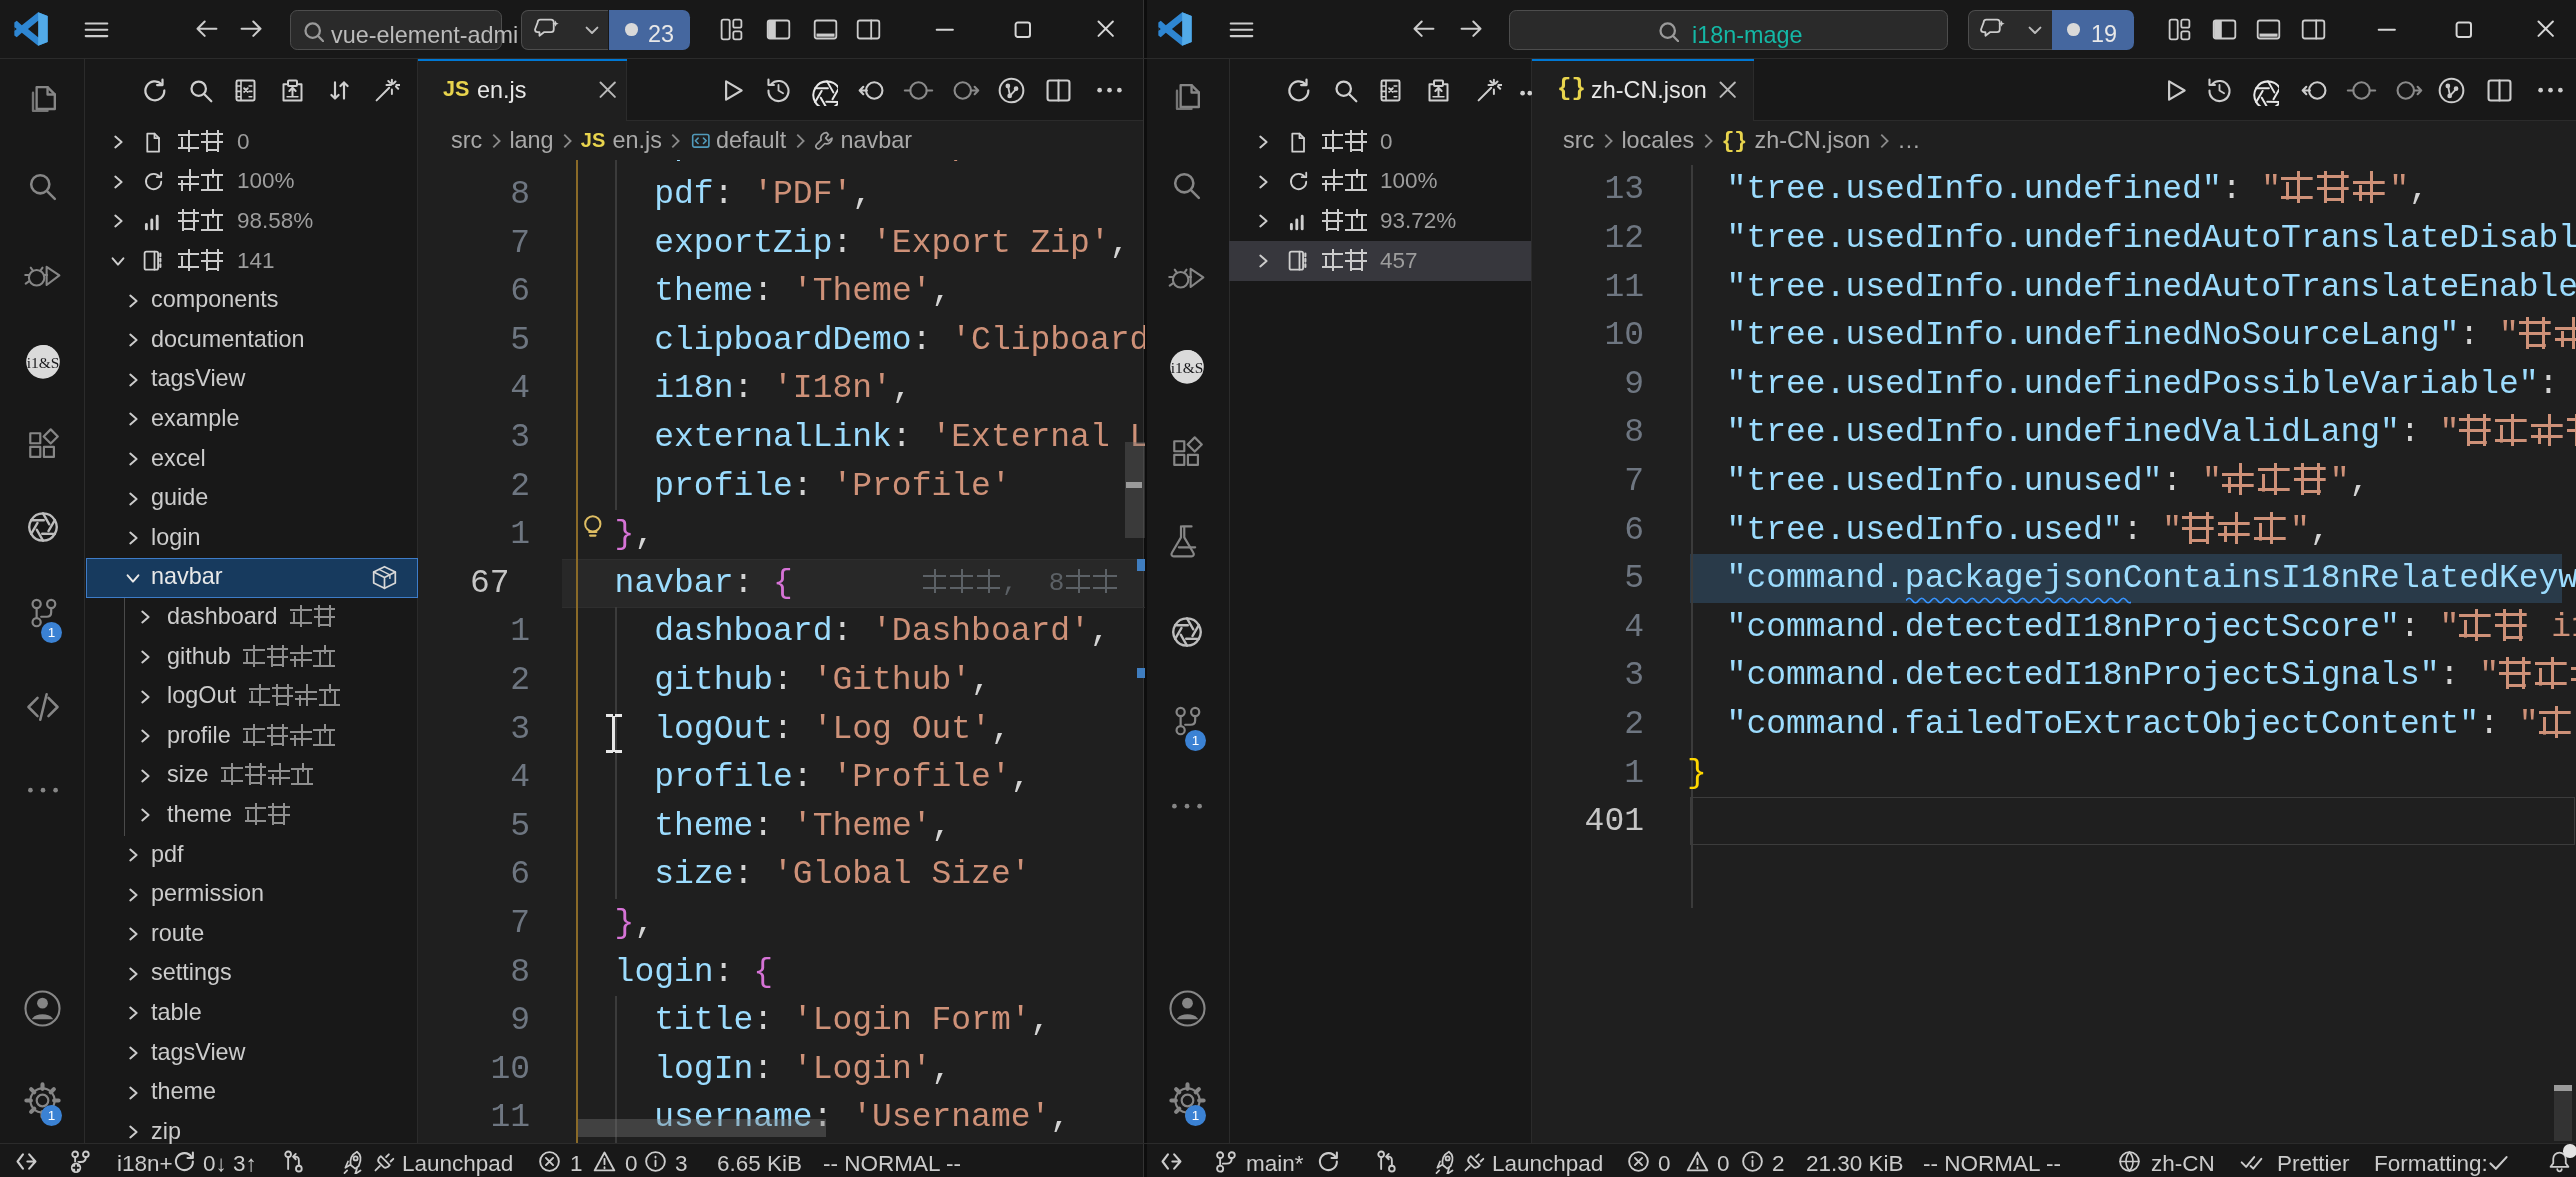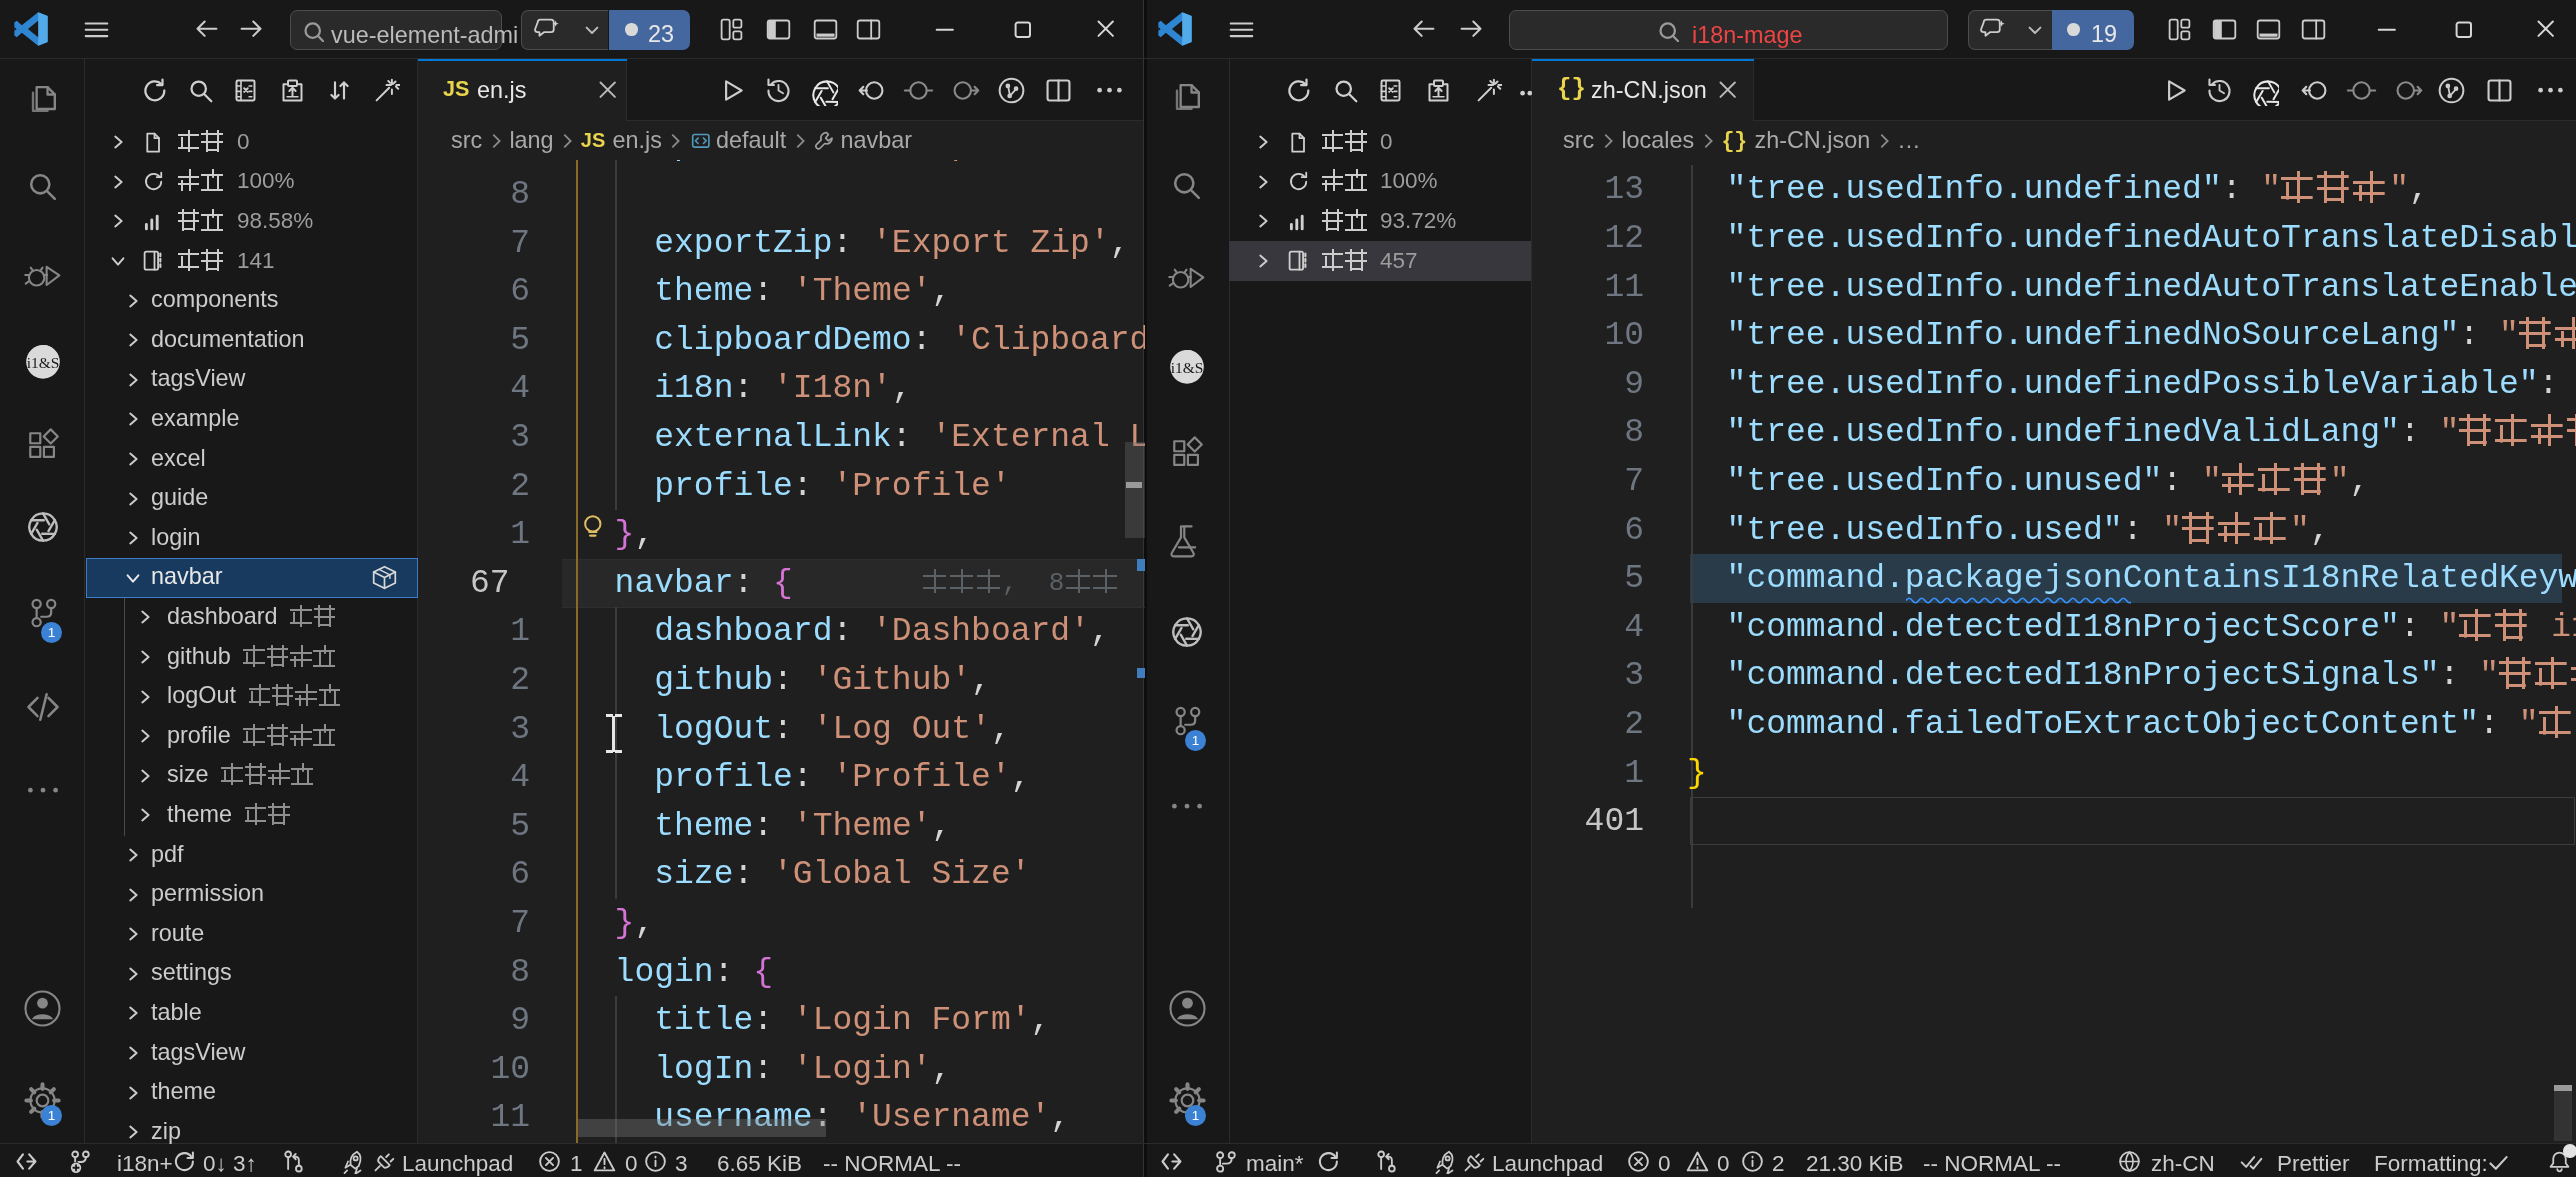--- a/index.html
+++ b/index.html
@@ -142,21 +142,21 @@
       <path d="M4 13 H25 M17 5 l8 8 -8 8"></path>
     </svg>
   </div>
 <div class="ab" style="left:1509px;top:10px;width:439px;height:40px;background:#2a2a2a;border:0.9px solid #4d4d4d;border-radius:7.2px;overflow:hidden"></div>
 <div class="ab" style="left:1656px;top:19px">
     <svg width="23.4" height="23.4" viewBox="0 0 26 26" fill="none" stroke="#9a9a9a" stroke-width="2.5" stroke-linecap="round" stroke-linejoin="round" style="display:block">
       <circle cx="13" cy="13" r="8"></circle>
       <path d="M19.5 19.5 L27 27"></path>
     </svg>
   </div>
-<div class="ui" style="left:1692px;top:21.6px;color:#ef4444;font-size:23.4px">i18n-mage</div>
+<div class="ui" style="left:1692px;top:21.6px;color:#14b8a6;font-size:23.4px">i18n-mage</div>
 <div class="ab" style="left:1968px;top:10px;width:84px;height:40px;background:#2a2a2a;border:0.9px solid #4d4d4d;border-radius:7.2px 0 0 7.2px;border-right:none"></div>
 <div class="ab" style="left:1980px;top:17px">
     <svg width="27" height="25" viewBox="0 0 30 28" fill="none" stroke="#cccccc" stroke-width="2.0" stroke-linecap="round" stroke-linejoin="round" style="display:block">
       <path d="M4 6 q0 -3 3 -3 h12 q3 0 3 3 v8 q0 3 -3 3 h-8 l-5 4 v-4 h-2 q-3 0 -3 -3 z"></path>
       <path d="M24 4 l1 2.5 2.5 1 -2.5 1 -1 2.5 -1 -2.5 -2.5 -1 2.5 -1 z" fill="#cccccc" stroke="none"></path>
     </svg>
   </div>
 <div class="ab" style="left:2026px;top:24px">
     <svg width="18" height="12.6" viewBox="0 0 20 14" fill="none" stroke="#bbbbbb" stroke-width="2.2" stroke-linecap="round" stroke-linejoin="round" style="display:block">
       <path d="M4 4 l6 6 6 -6"></path>
@@ -861,20 +861,21 @@
     </svg><b style="color:#e8d44d;font-family:Liberation Mono;font-size:21.6px;margin-right:7.2px">{}</b>zh-CN.json<svg width="20" height="20" viewBox="0 0 22 22" fill="none" stroke="#8a8a8a" stroke-width="2" style="margin:0 3.6px">
       <path d="M8 4 L15 11 L8 18"></path>
     </svg><span style="letter-spacing:1.8px">…</span></div>
 <div class="ab" style="left:418px;top:160px;width:727px;height:983px;overflow:hidden">
 <div class="ab" style="left:144px;top:399px;width:1001px;height:49px;background:rgba(255,255,255,0.045);border-top:0.9px solid #2e2e2e;border-bottom:0.9px solid #2e2e2e"></div>
 <div class="ab" style="left:158px;top:0;width:1.8px;height:983px;background:#8a6a28"></div>
 <div class="ab" style="left:197px;top:0px;width:1.8px;height:350px;background:#3b3b3b"></div>
 <div class="ab" style="left:197px;top:447px;width:1.8px;height:292px;background:#3b3b3b"></div>
 <div class="ab" style="left:197px;top:836px;width:1.8px;height:147px;background:#3b3b3b"></div>
 <div class="cl" style="left:157px;top:-39px">    <span class="k">uploadExcel</span>: <span class="s">'Upload Excel'</span>,</div>
+<div class="cl" style="left:157px;top:10px">    <span class="k">pdf</span>: <span class="s">'PDF'</span>,</div>
 <div class="gn" style="left:0px;top:10px">8</div>
 <div class="cl" style="left:157px;top:59px">    <span class="k">exportZip</span>: <span class="s">'Export Zip'</span>,</div>
 <div class="gn" style="left:0px;top:59px">7</div>
 <div class="cl" style="left:157px;top:107px">    <span class="k">theme</span>: <span class="s">'Theme'</span>,</div>
 <div class="gn" style="left:0px;top:107px">6</div>
 <div class="cl" style="left:157px;top:156px">    <span class="k">clipboardDemo</span>: <span class="s">'Clipboard Demo'</span>,</div>
 <div class="gn" style="left:0px;top:156px">5</div>
 <div class="cl" style="left:157px;top:204px">    <span class="k">i18n</span>: <span class="s">'I18n'</span>,</div>
 <div class="gn" style="left:0px;top:204px">4</div>
 <div class="cl" style="left:157px;top:253px">    <span class="k">externalLink</span>: <span class="s">'External Link'</span>,</div>

